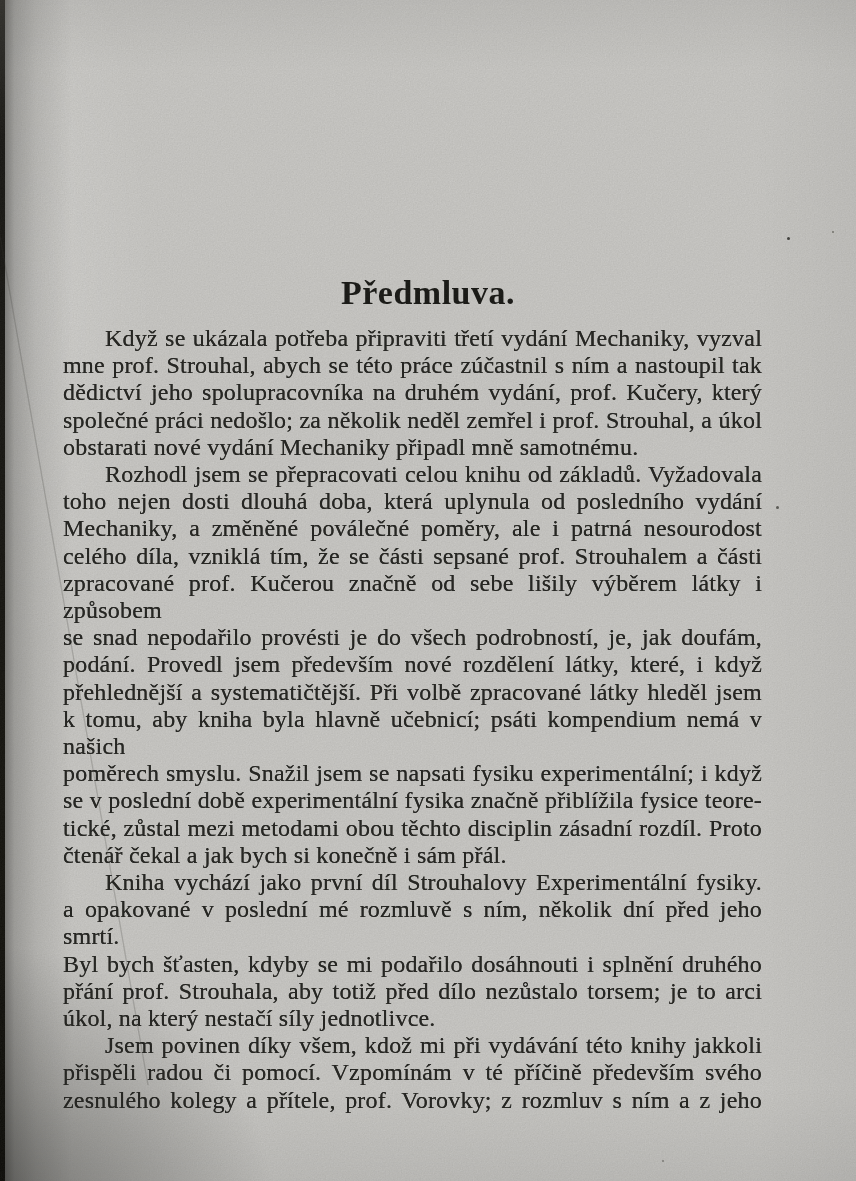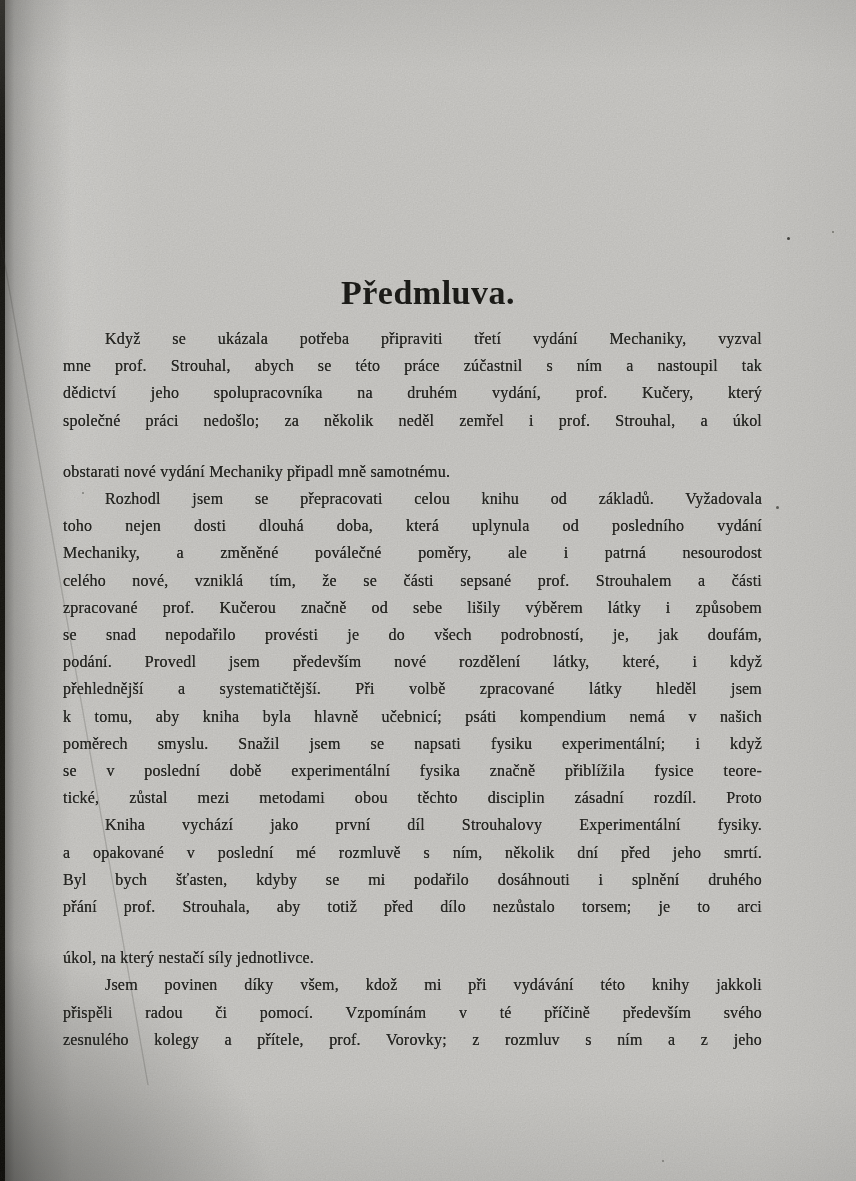--- a/index.html
+++ b/index.html
@@ -46,31 +46,31 @@
   .grain-svg { opacity: 0.5; }
 
   .title {
     position: absolute; left: 0; top: 251px; width: 856px;
     text-align: center;
     font-size: 34px; font-weight: 700; letter-spacing: 0.5px;
     color: var(--ink-title, #171714);
   }
   .page-text {
     position: absolute; left: 63px; top: 325px; width: 699px;
-    font-size: 16px; line-height: 27.2px; letter-spacing: 0.2px;
+    font-size: 24px; line-height: 27.2px; letter-spacing: 0.2px;
     color: var(--ink, #232320);
     text-shadow: 0 0 0.6px rgba(32,32,28,0.85);
   }
   .paragraph { margin: 0; }
   .line {
     text-align: justify;
     text-align-last: justify;
   }
   .line.indent { text-indent: 42px; }
-  .line.para-end { text-align-last: left; margin-top: 24px; }
+  .line.para-end { text-align-last: left; }
 
   .speck { position: absolute; border-radius: 50%; pointer-events: none; }
 </style>
 </head>
 <body>
 
 <div class="page" style="--paper: #c9c8c5; --ink: #232320; --ink-title: #171714;">
 
   <div class="sheen"></div>
   <div class="vignette"></div>
@@ -89,29 +89,30 @@
         <div class="line indent">Když se ukázala potřeba připraviti třetí vydání Mechaniky, vyzval</div>
         <div class="line">mne prof. Strouhal, abych se této práce zúčastnil s ním a nastoupil tak</div>
         <div class="line">dědictví jeho spolupracovníka na druhém vydání, prof. Kučery, který</div>
         <div class="line">společné práci nedošlo; za několik neděl zemřel i prof. Strouhal, a úkol</div>
         <div class="line para-end">obstarati nové vydání Mechaniky připadl mně samotnému.</div>
       </div>
       <div class="paragraph">
         <div class="line indent">Rozhodl jsem se přepracovati celou knihu od základů. Vyžadovala</div>
         <div class="line">toho nejen dosti dlouhá doba, která uplynula od posledního vydání</div>
         <div class="line">Mechaniky, a změněné poválečné poměry, ale i patrná nesourodost</div>
-        <div class="line">celého nové, vzniklá tím, že se části sepsané prof. Strouhalem a části</div>
+        <div class="line">celého díla, vzniklá tím, že se části sepsané prof. Strouhalem a části</div>
         <div class="line">zpracované prof. Kučerou značně od sebe lišily výběrem látky i způsobem</div>
         <div class="line">se snad nepodařilo provésti je do všech podrobností, je, jak doufám,</div>
         <div class="line">podání. Provedl jsem především nové rozdělení látky, které, i když</div>
         <div class="line">přehlednější a systematičtější. Při volbě zpracované látky hleděl jsem</div>
         <div class="line">k tomu, aby kniha byla hlavně učebnicí; psáti kompendium nemá v našich</div>
         <div class="line">poměrech smyslu. Snažil jsem se napsati fysiku experimentální; i když</div>
         <div class="line">se v poslední době experimentální fysika značně přiblížila fysice teore-</div>
         <div class="line">tické, zůstal mezi metodami obou těchto disciplin zásadní rozdíl. Proto</div>
+        <div class="line para-end">čtenář čekal a jak bych si konečně i sám přál.</div>
       </div>
       <div class="paragraph">
         <div class="line indent">Kniha vychází jako první díl Strouhalovy Experimentální fysiky.</div>
         <div class="line">a opakované v poslední mé rozmluvě s ním, několik dní před jeho smrtí.</div>
         <div class="line">Byl bych šťasten, kdyby se mi podařilo dosáhnouti i splnění druhého</div>
         <div class="line">přání prof. Strouhala, aby totiž před dílo nezůstalo torsem; je to arci</div>
         <div class="line para-end">úkol, na který nestačí síly jednotlivce.</div>
       </div>
       <div class="paragraph">
         <div class="line indent">Jsem povinen díky všem, kdož mi při vydávání této knihy jakkoli</div>

